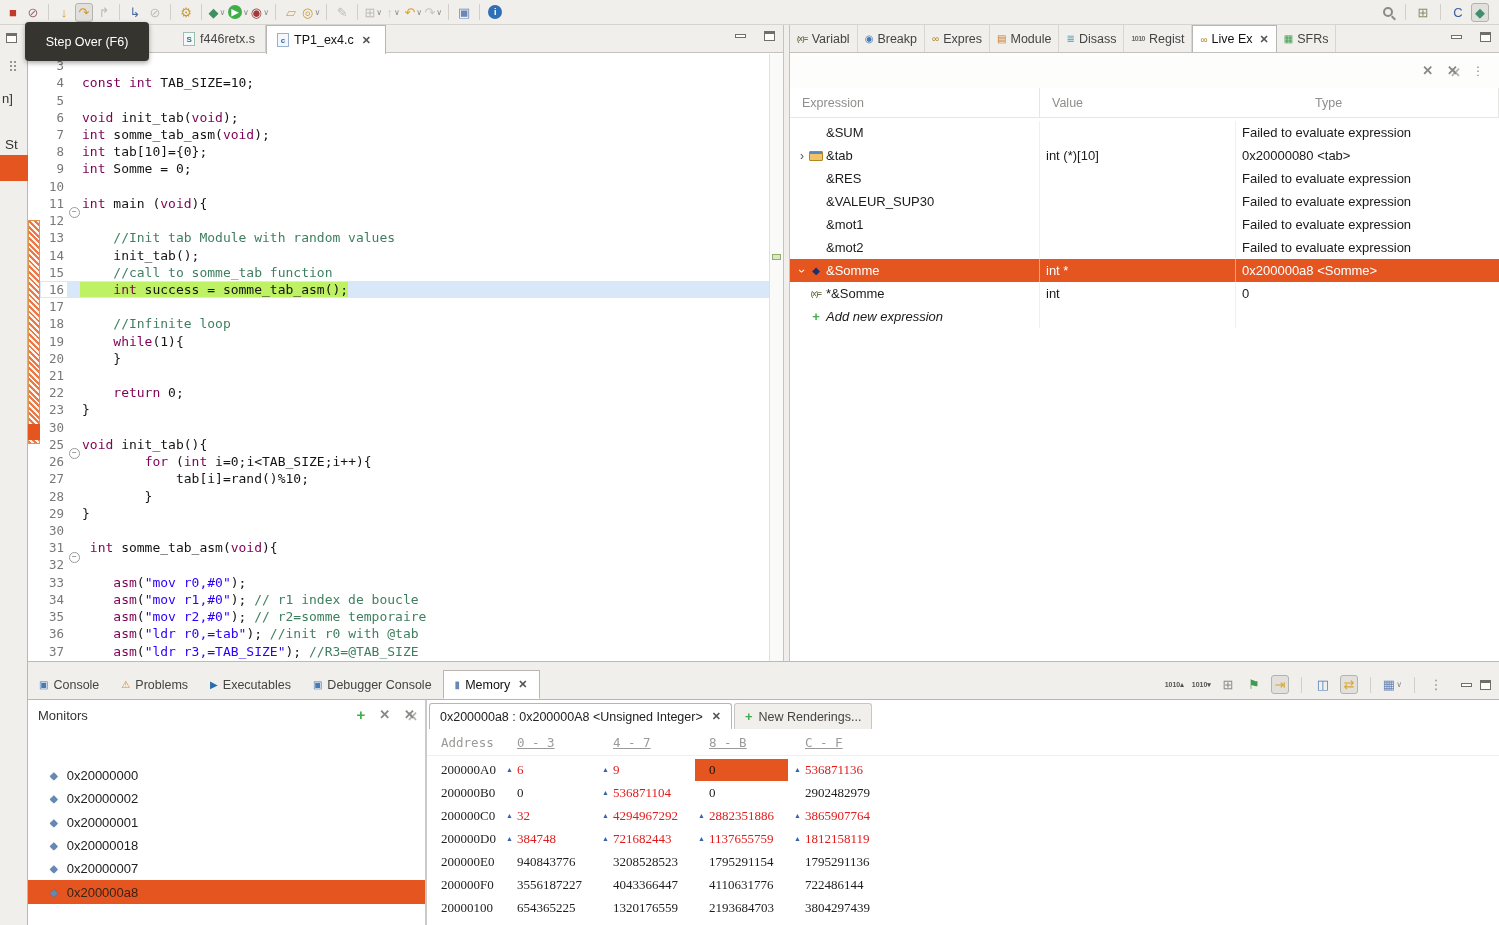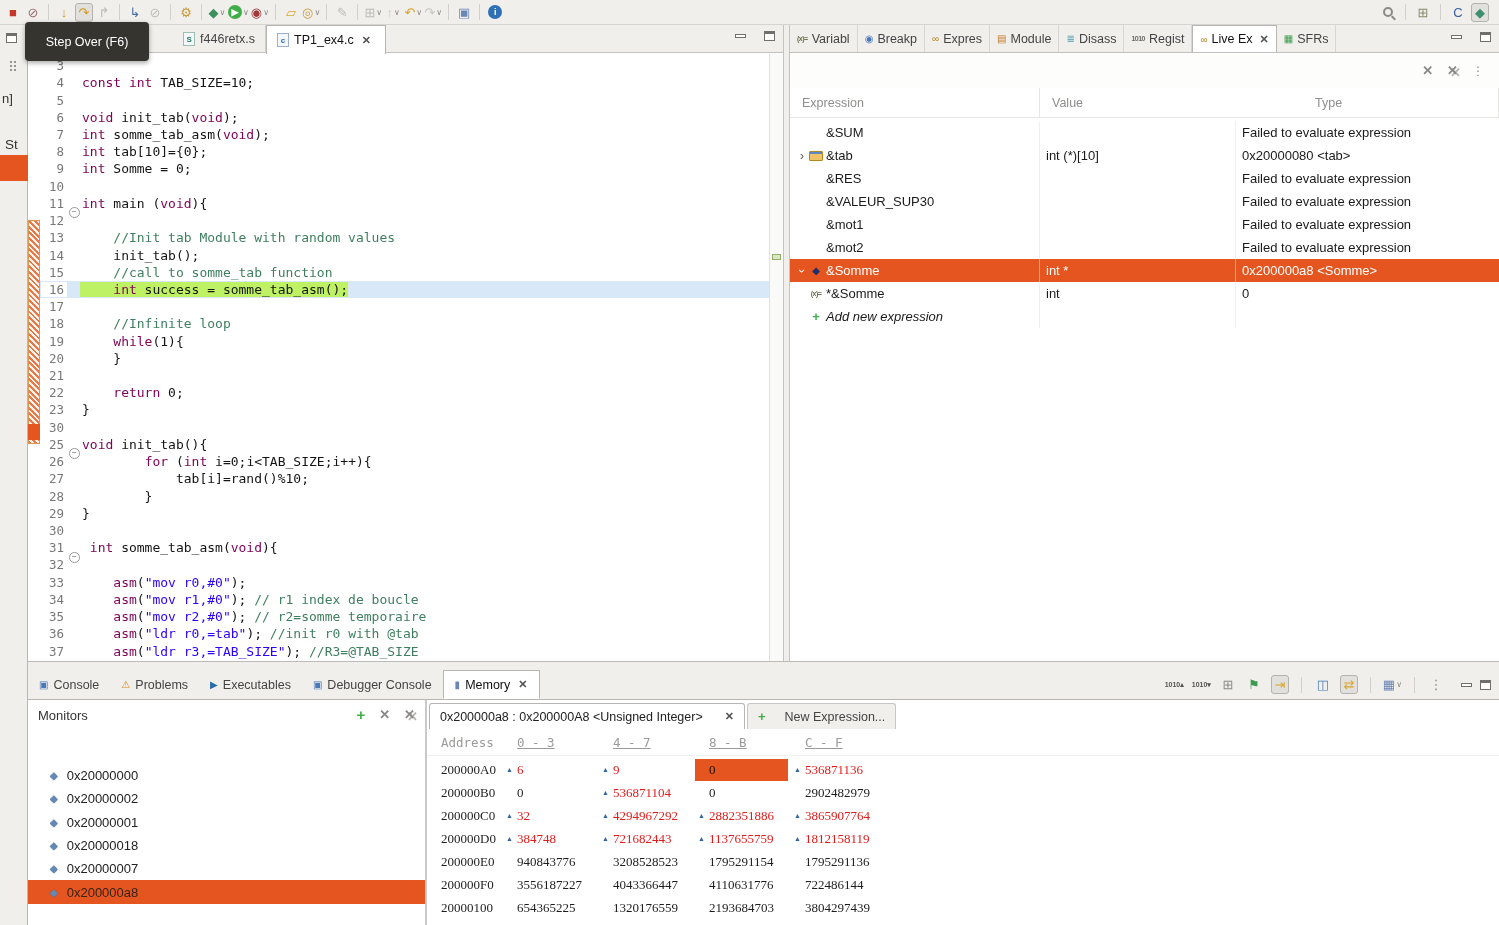--- a/index.html
+++ b/index.html
@@ -144,21 +144,21 @@
   .monbtns { position:absolute; right:10px; top:6px; display:flex; gap:14px; align-items:center; }
   .plusg { color:#3fae49; font-weight:bold; font-size:15px; }
   .monrows { position:absolute; left:0; top:64px; width:397px; }
   .monrow { display:flex; align-items:center; height:23.3px; padding-left:22px; gap:9px; font-size:13px; color:#222; }
   .monrow.sel { background:#e4551f; color:#38231a; }
   .dia { color:#6688b5; font-size:10px; text-shadow:0 0 1px #3c5f8e; }
   .mondiv { position:absolute; left:397px; top:30px; width:2px; height:225px; background:#cccac6; }
 
   .mempane { position:absolute; left:399px; top:30px; width:1072px; height:225px; background:#fff; }
   .memtabs { position:absolute; left:2px; top:3px; height:26px; display:flex; align-items:stretch; gap:2px; }
-  .memtab { display:inline-flex; align-items:center; gap:19px; padding:0 10px; font-size:12.5px; color:#222;
+  .memtab { display:inline-flex; align-items:center; gap:6px; padding:0 10px; font-size:12.5px; color:#222;
             background:#fff; border:1px solid #b8b6b2; border-bottom:none; border-radius:3px 3px 0 0; }
   .memtab.alt { background:#f0efec; color:#444; border-color:#c8c6c2; }
   .memhead { position:absolute; left:0; top:29px; height:27px; width:1072px; display:flex; align-items:center;
              font-family:"DejaVu Sans Mono",monospace; font-size:12.5px; color:#9a9a98;
              border-bottom:1px solid #f0f0ee; }
   .mh-addr { width:76px; padding-left:14px; flex:0 0 76px; }
   .mh-col { width:96px; flex:0 0 96px; padding-left:14px;text-decoration:underline; }
   .memrows { position:absolute; left:0; top:58px; width:1244px; font-family:Liberation Serif, serif; font-size:13px; }
   .memrow { display:flex; height:23px; align-items:center; }
   .m-addr { width:76px; flex:0 0 76px; padding-left:14px; color:#1d1d1d; }
@@ -575,21 +575,21 @@
     <div class="mondiv"></div>
 
     <div class="mempane">
       <div class="memtabs">
         <div class="memtab">
           <span>0x200000a8 : 0x200000A8 &lt;Unsigned Integer&gt;</span>
           <span class="tclose">✕</span>
         </div>
         <div class="memtab alt">
           <span class="plusg" style="font-size:13px;">+</span>
-          <span>New Expression...</span>
+          <span>New Renderings...</span>
         </div>
       </div>
       <div class="memhead" id="memhead">
           <span class="mh-addr">Address</span>
           <span class="mh-col">0 - 3</span>
           <span class="mh-col">4 - 7</span>
           <span class="mh-col">8 - B</span>
           <span class="mh-col">C - F</span>
         </div>
       <div class="memrows" id="memrows">

